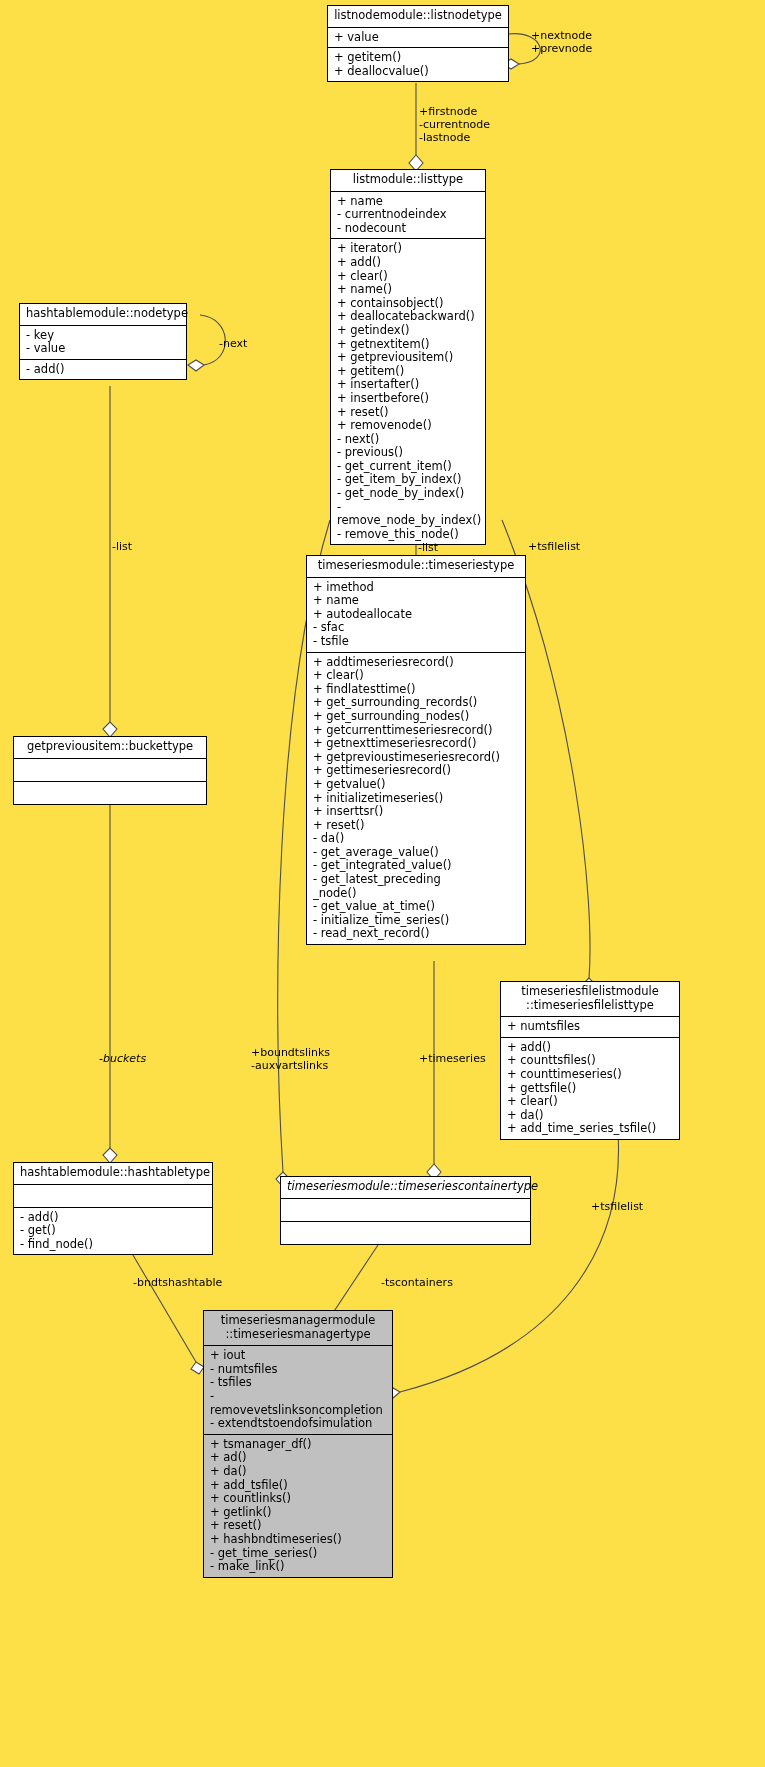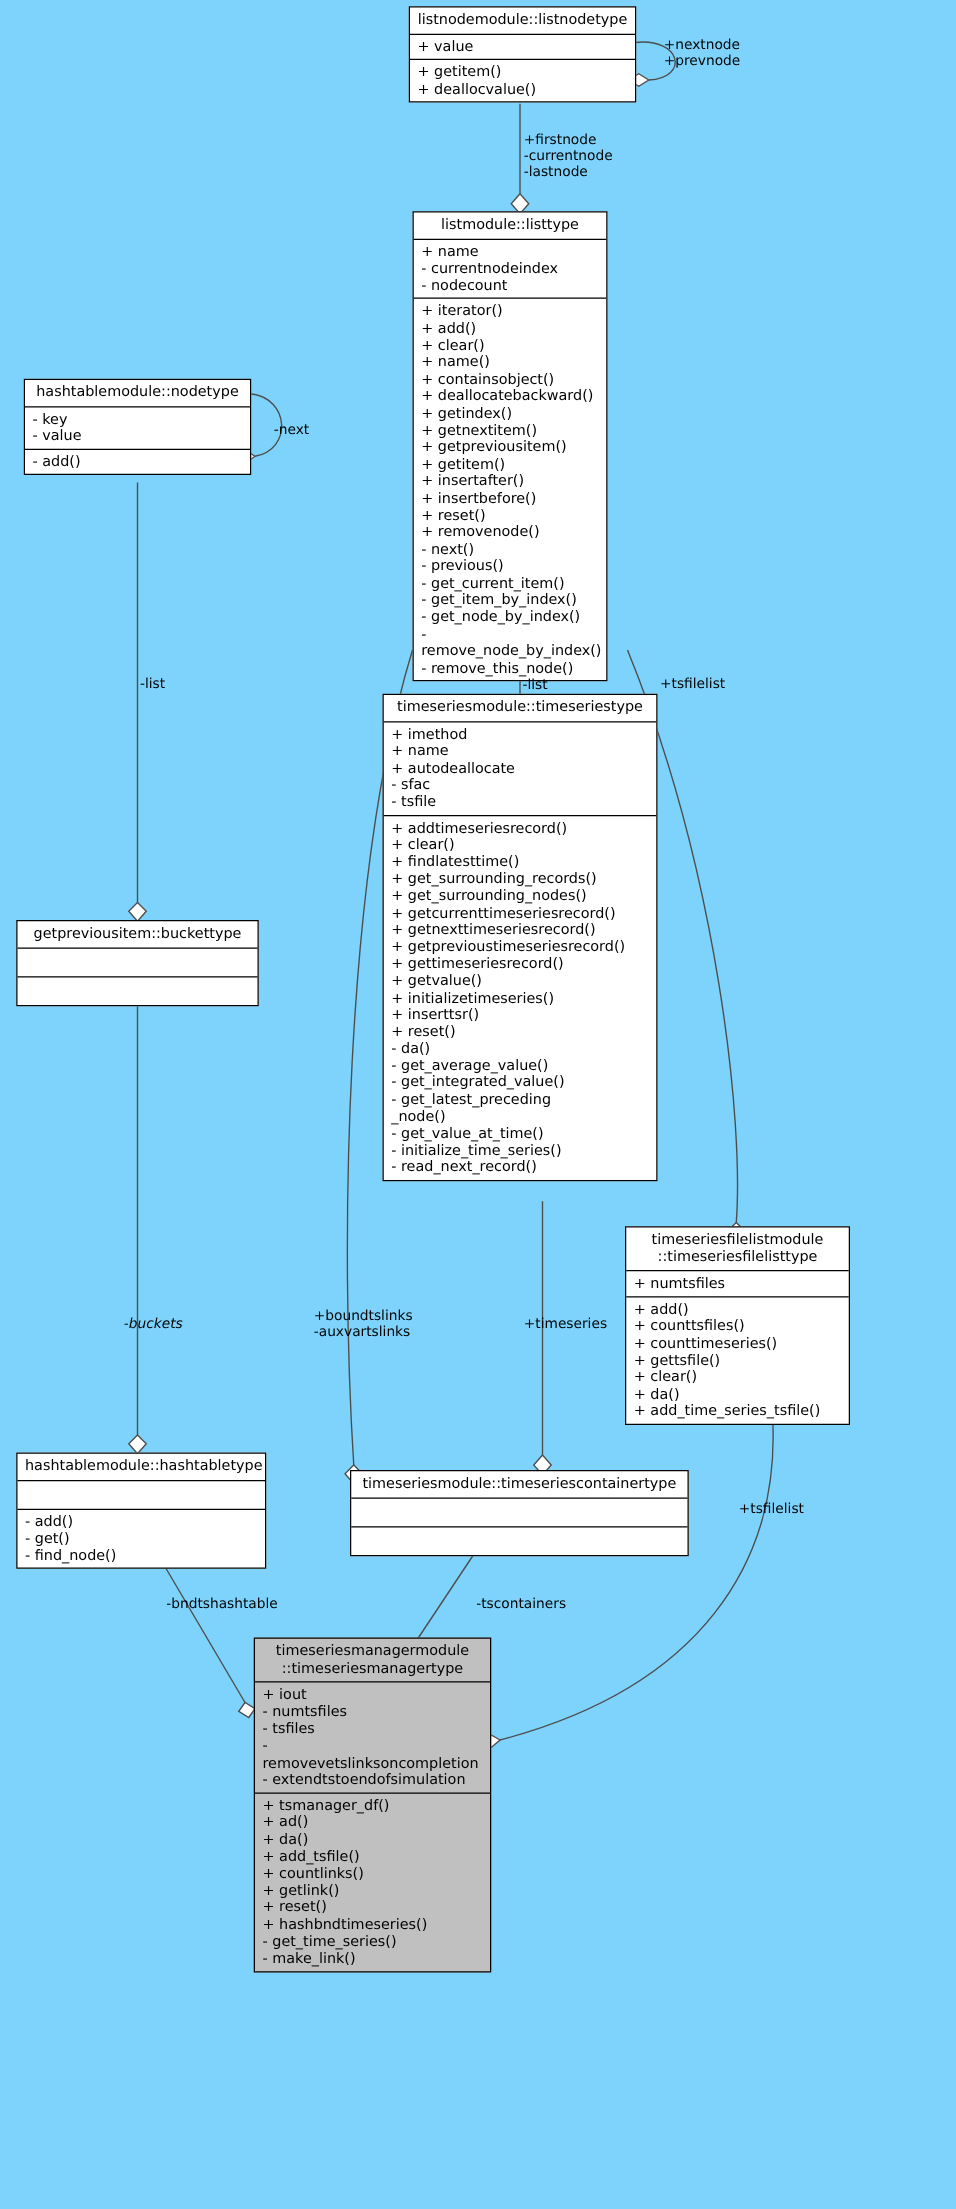--- a/index.html
+++ b/index.html
@@ -8,21 +8,21 @@
     background: #ffffff;
   }
   body {
     font-family: "DejaVu Sans", sans-serif;
     color: #000000;
   }
   #canvas {
     position: relative;
     width: 765px;
     height: 1767px;
-    background: #7dd3fc;
+    background: #fde047;
     overflow: hidden;
   }
   .uml-class {
     position: absolute;
     border: 1px solid #000000;
     background: #ffffff;
     box-sizing: border-box;
     font-size: 11.5px;
     line-height: 13.6px;
   }
@@ -165,21 +165,21 @@
       <span class="member">- next()</span>
       <span class="member">- previous()</span>
       <span class="member">- get_current_item()</span>
       <span class="member">- get_item_by_index()</span>
       <span class="member">- get_node_by_index()</span>
       <span class="member">- remove_node_by_index()</span>
       <span class="member">- remove_this_node()</span>
     </div>
   </div>
 
-  <div class="uml-class" style="left:19px; top:303px; width:182px;">
+  <div class="uml-class" style="left:19px; top:303px; width:168px;">
     <div class="cls-title">hashtablemodule::nodetype</div>
     <div class="cls-attrs">
       <span class="member">- key</span>
       <span class="member">- value</span>
     </div>
     <div class="cls-ops">
       <span class="member">- add()</span>
     </div>
   </div>
 
@@ -262,21 +262,21 @@
       <span class="member">+ counttimeseries()</span>
       <span class="member">+ gettsfile()</span>
       <span class="member">+ clear()</span>
       <span class="member">+ da()</span>
       <span class="member">+ add_time_series_tsfile()</span>
     </div>
   </div>
 
   <div class="edge-label" style="left:591px; top:1200px;">+tsfilelist</div>
 
-  <div class="uml-class" style="left:280px; top:1176px; width:271px;">
+  <div class="uml-class" style="left:280px; top:1176px; width:251px;font-style:italic;">
     <div class="cls-title">timeseriesmodule::timeseriescontainertype</div>
     <div class="cls-attrs empty"></div>
     <div class="cls-ops empty"></div>
   </div>
 
   <div class="edge-label" style="left:381px; top:1276px;">-tscontainers</div>
 
   <div class="uml-class shaded" style="left:203px; top:1310px; width:190px;">
     <div class="cls-title">timeseriesmanagermodule
 ::timeseriesmanagertype</div>

